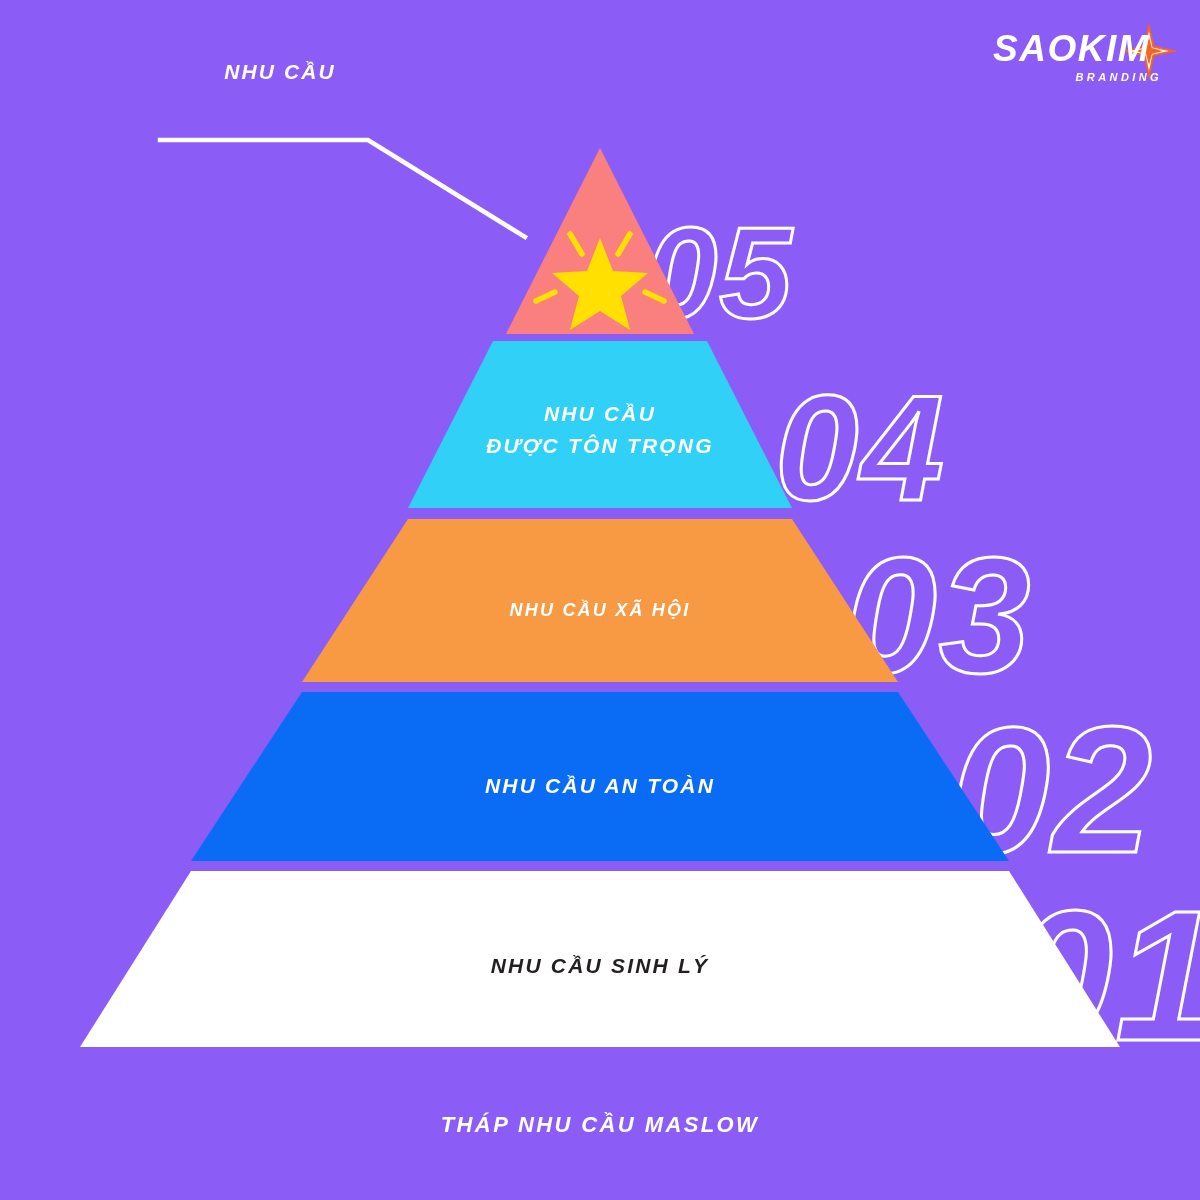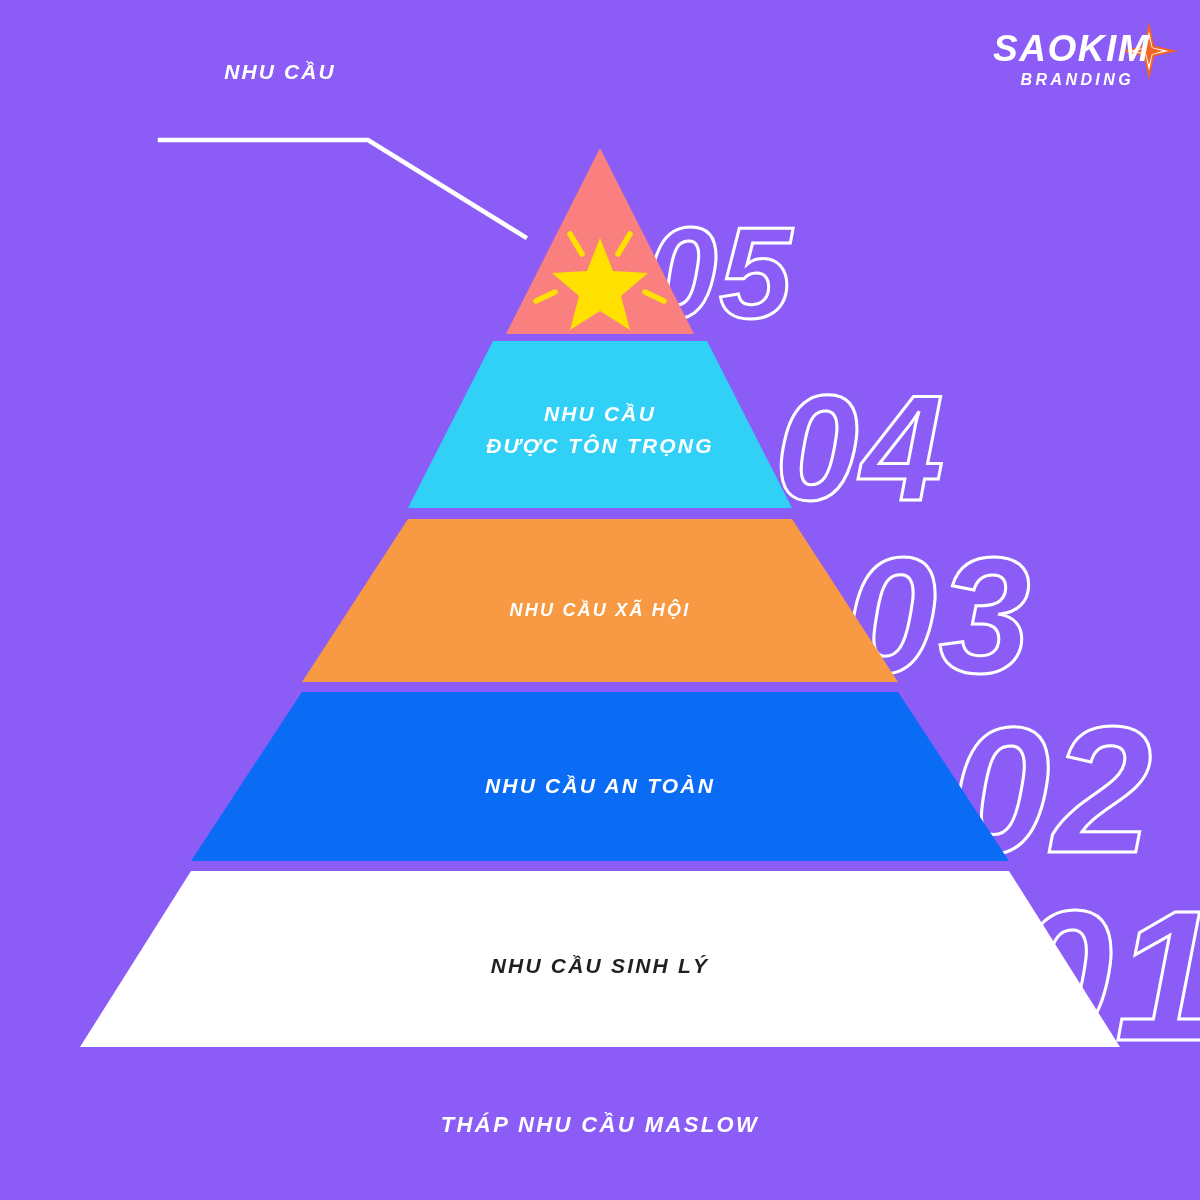--- a/index.html
+++ b/index.html
@@ -33,23 +33,23 @@
     top: 8px;
     font-size: 37px;
     font-weight: 700;
     letter-spacing: 1.5px;
     color: #ffffff;
     font-family: "Liberation Sans", sans-serif;
     line-height: 1;
   }
   #logo .logo-sub {
     position: absolute;
-    right: 44px;
+    right: 16px;
     top: 50px;
-    font-size: 16px;
+    font-size: 11px;
     font-weight: 700;
     letter-spacing: 3.4px;
     color: #ffffff;
     line-height: 1;
   }
   #logo .logo-star {
     position: absolute;
     right: 0px;
     top: 0px;
     width: 58px;

